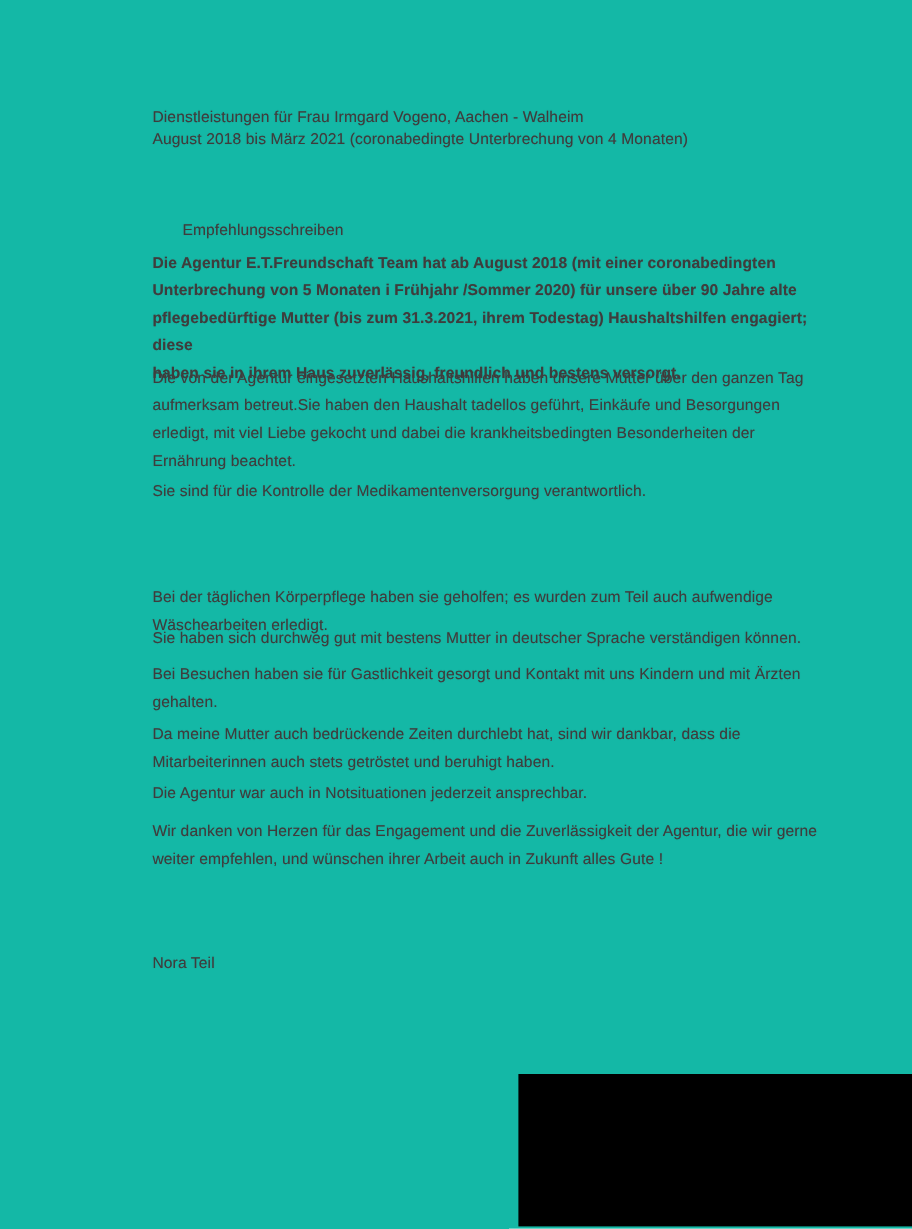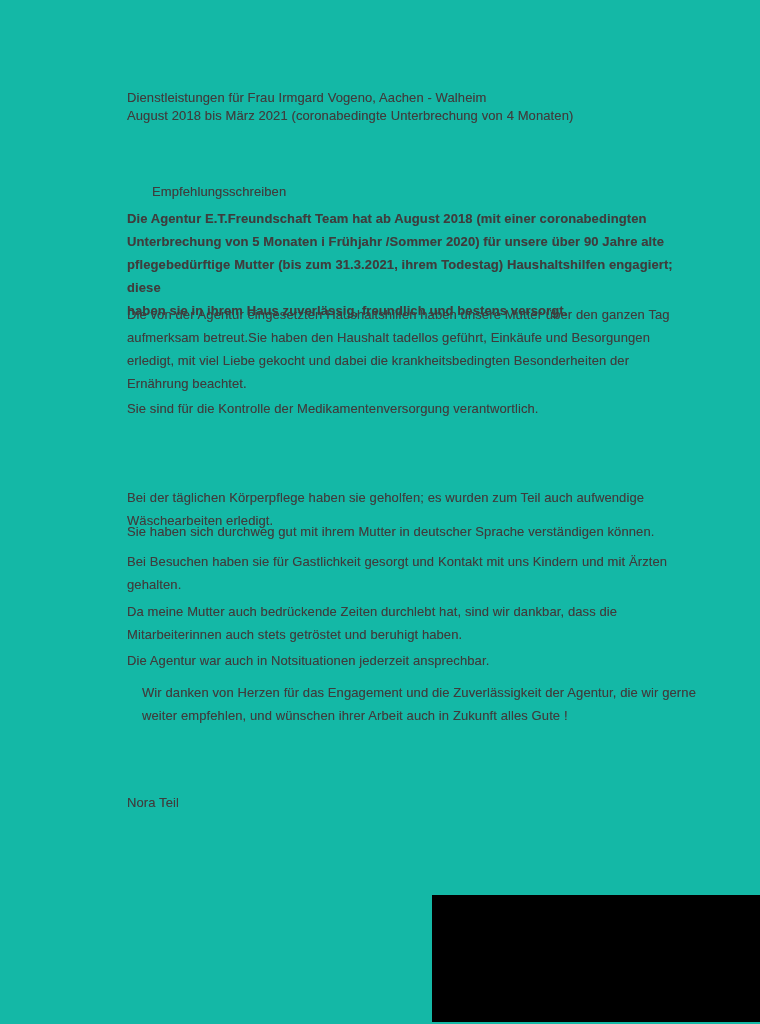--- a/index.html
+++ b/index.html
@@ -33,21 +33,21 @@
   .l-subject { top: 180px; left: 130px; margin-left: 22px; }
   .p1  { top: 207px; font-weight: bold; }
   .p2  { top: 303px; }
   .p3  { top: 397px; }
   .p4  { top: 423px; }
   .p5  { top: 486px; }
   .p6  { top: 520px; }
   .p7  { top: 550px; }
   .p8  { top: 600px; }
   .p9  { top: 649px; }
-  .p10 { top: 681px; margin-left: 15px; }
+  .p10 { top: 681px; }
   .l-signature { top: 791px; }
   .redaction {
     position: absolute;
     left: 432px;
     top: 895px;
     width: 328px;
     height: 127px;
     background: #000000;
   }
 </style>
@@ -71,21 +71,21 @@
 aufmerksam betreut.Sie  haben den Haushalt tadellos geführt, Einkäufe und Besorgungen
 erledigt, mit viel Liebe gekocht und dabei die krankheitsbedingten Besonderheiten der
 Ernährung beachtet.</div>
 
   <div class="para p3">Sie sind für die Kontrolle der Medikamentenversorgung verantwortlich.</div>
 
 
   <div class="para p5">Bei der täglichen Körperpflege haben sie geholfen; es wurden zum Teil auch  aufwendige
 Wäschearbeiten erledigt.</div>
 
-  <div class="para p6">Sie haben sich durchweg gut mit ihrem Mutter in deutscher Sprache verständigen können.</div>
+  <div class="para p6">Sie haben sich durchweg gut mit bestens Mutter in deutscher Sprache verständigen können.</div>
 
   <div class="para p7">Bei Besuchen haben sie für Gastlichkeit gesorgt und Kontakt mit uns Kindern und mit Ärzten
 gehalten.</div>
 
   <div class="para p8">Da meine Mutter auch bedrückende Zeiten durchlebt hat, sind wir dankbar, dass die
 Mitarbeiterinnen auch stets getröstet und beruhigt haben.</div>
 
   <div class="para p9">Die Agentur war auch in Notsituationen jederzeit ansprechbar.</div>
 
   <div class="para p10">Wir danken von Herzen für das Engagement und die Zuverlässigkeit der Agentur, die wir gerne

